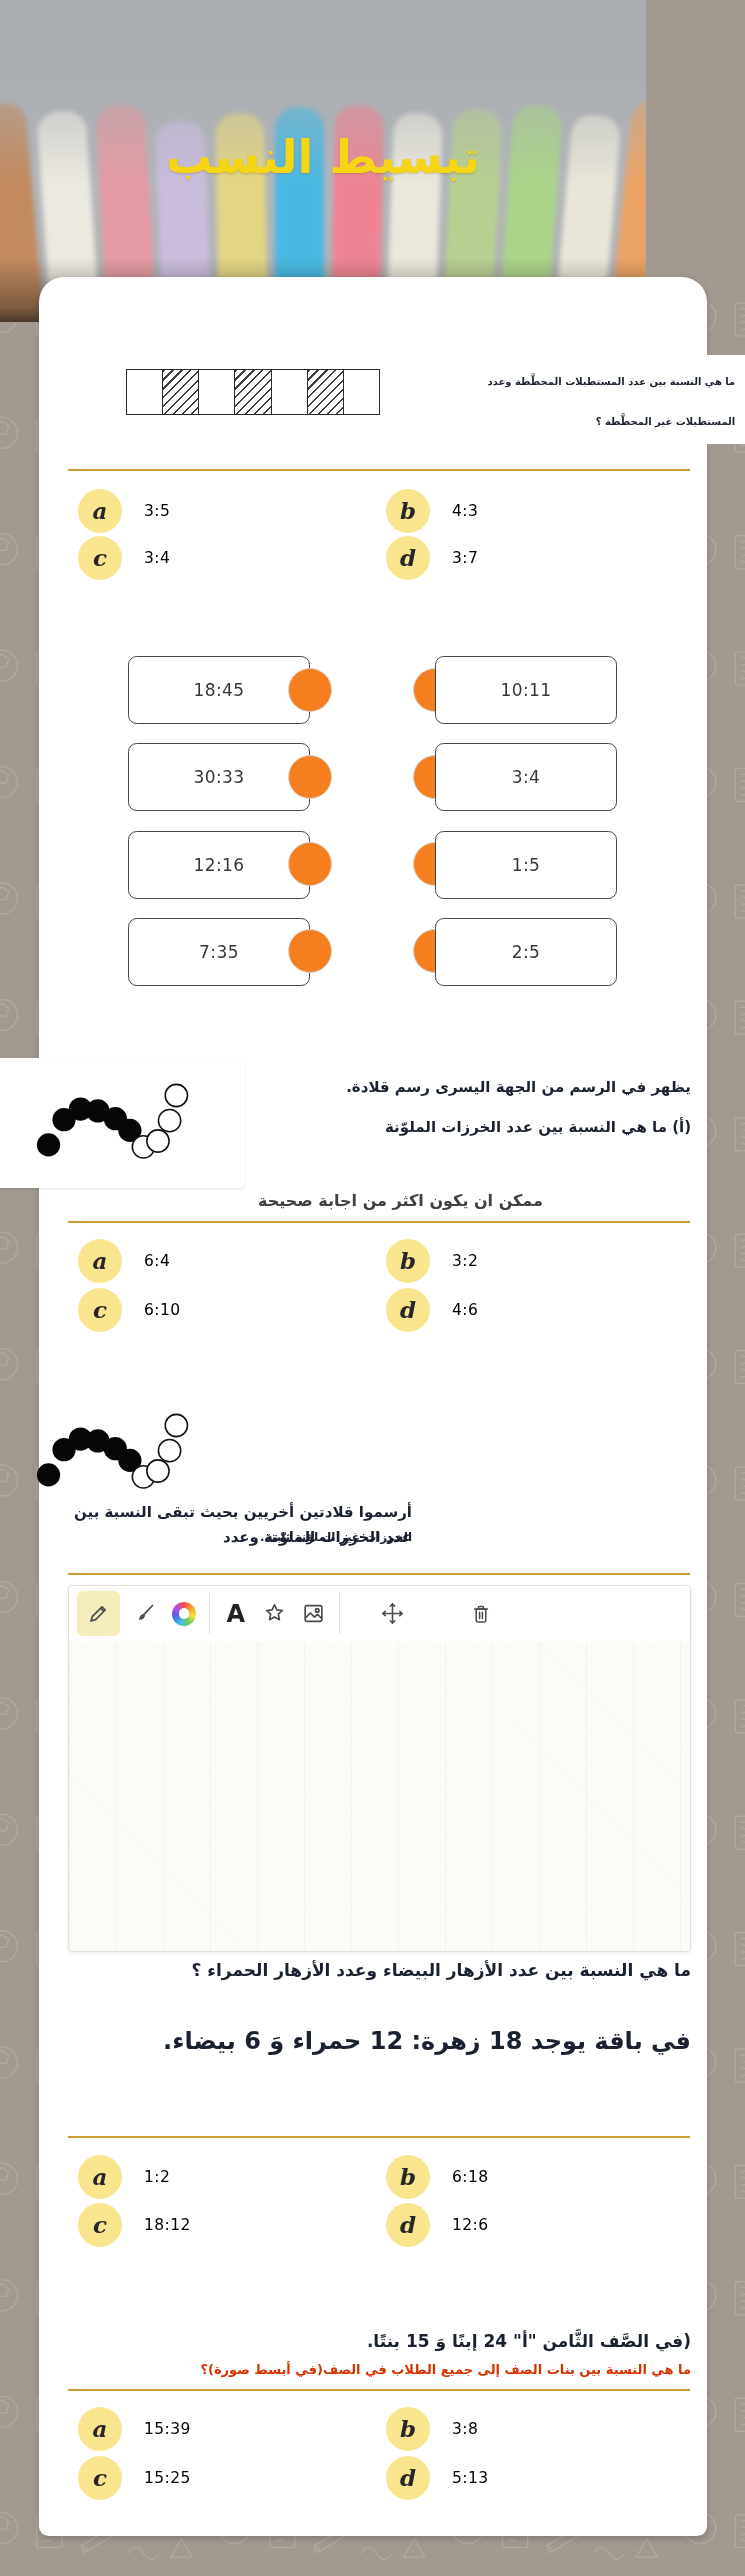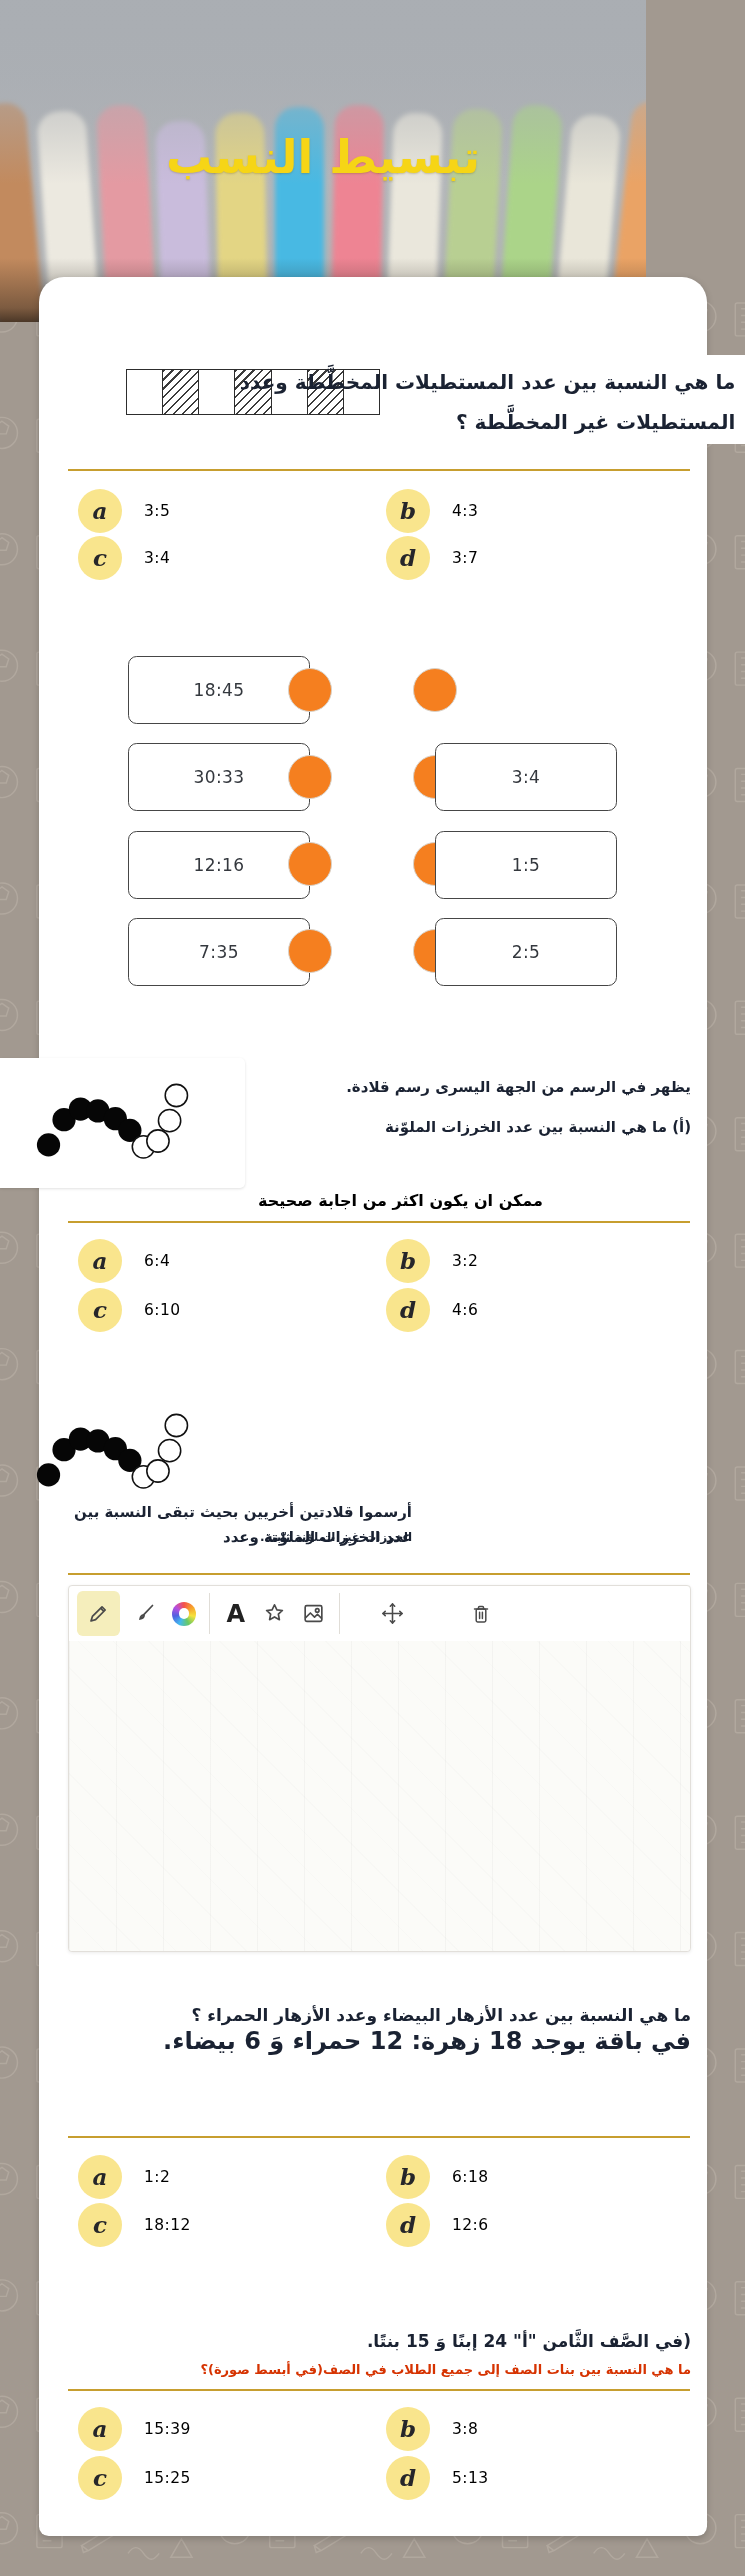--- a/index.html
+++ b/index.html
@@ -33,21 +33,21 @@
 
   
   .rect-strip{left:126px;top:369px;width:254px;height:46px;display:flex;background:#fff;}
   .rect-strip .cell{flex:1;border:1.6px solid #2d2d2d;border-left-width:0;}
   .rect-strip .cell:first-child{border-left-width:1.6px;}
   .rect-strip .cell.hatch{background:repeating-linear-gradient(135deg,#3c3c3c 0 1.6px,transparent 1.6px 6.3px);}
 
   .q1-box{left:482px;top:355px;width:263px;height:89px;background:#fff;box-sizing:border-box;
           padding:6.8px 9.7px 0 5.8px;}
   .q-line{direction:rtl;text-align:right;color:#1a2232;font-weight:bold;}
-  .q1-box .q-line{font-size:20px;line-height:40px;white-space:nowrap;}
+  .q1-box .q-line{font-size:10px;line-height:40px;white-space:nowrap;}
 
   .divider{left:68px;width:622px;height:1.9px;background:#c79e2f;}
 
   
   .opt{display:flex;align-items:center;height:45px;}
   .opt-badge{width:44px;height:44px;border-radius:50%;background:#f9e58d;flex:0 0 auto;
              display:flex;align-items:center;justify-content:center;
              font-family:"DejaVu Serif","Liberation Serif",serif;font-style:italic;font-weight:600;
              font-size:23px;color:#26262a;}
   .opt-val{margin-left:22px;font-size:15.5px;color:#000000;letter-spacing:0.4px;}
@@ -55,21 +55,21 @@
   
   .match-box{width:182px;height:68px;border:1.4px solid #464646;border-radius:8.7px;background:#fff;
              display:flex;align-items:center;justify-content:center;
              font-size:17px;color:#34383e;letter-spacing:0.4px;box-sizing:border-box;}
   .match-dot{width:44px;height:44px;border-radius:50%;background:#f57f1f;border:1.9px solid #d9d1c7;
              box-sizing:border-box;}
 
   
   .beads-box{left:0;top:1058px;width:245px;height:130px;background:#fff;border-radius:0 4.9px 4.9px 0;
              box-shadow:0 1px 2.9px rgba(0,0,0,.12);}
-  .note{color:#000000;font-size:16px;font-weight:bold;direction:rtl;text-align:right;}
+  .note{color:#404040;font-size:16px;font-weight:bold;direction:rtl;text-align:right;}
 
   
   .widget{left:68px;top:1585px;width:623px;height:367px;background:#fff;border:1px solid #e2dfda;
           border-radius:3.9px;box-sizing:border-box;box-shadow:0 1px 3.9px rgba(0,0,0,.08);}
   .toolbar{height:55px;border-bottom:1px solid #e8e6e1;display:flex;align-items:center;
            padding:0 0 0 7.8px;}
   .tool{display:flex;align-items:center;justify-content:center;width:39px;height:45px;border-radius:5.8px;
         color:#4a4a4a;}
   .tool.selected{background:#f5eebc;}
   .tool svg{display:block;}
@@ -247,20 +247,21 @@
     <div class="opt-val">3:4</div>
   </div>
   <div class="abs z2 opt" style="left:386px;top:535px;">
     <div class="opt-badge">d</div>
     <div class="opt-val">3:7</div>
   </div>
 
   <div class="abs z2 match-box" style="left:128px;top:656px;">18:45</div>
   <div class="abs z2 match-dot" style="left:288px;top:668px;"></div>
   <div class="abs z2 match-dot" style="left:413px;top:668px;"></div>
+  <div class="abs z2 match-box" style="left:435px;top:656px;">10:11</div>
 
   <div class="abs z2 match-box" style="left:128px;top:743px;">30:33</div>
   <div class="abs z2 match-dot" style="left:288px;top:755px;"></div>
   <div class="abs z2 match-dot" style="left:413px;top:755px;"></div>
   <div class="abs z2 match-box" style="left:435px;top:743px;">3:4</div>
 
   <div class="abs z2 match-box" style="left:128px;top:831px;">12:16</div>
   <div class="abs z2 match-dot" style="left:288px;top:842px;"></div>
   <div class="abs z2 match-dot" style="left:413px;top:842px;"></div>
   <div class="abs z2 match-box" style="left:435px;top:831px;">1:5</div>
@@ -373,21 +374,21 @@
           <path d="M9.5 7V5.6a1 1 0 011-1h3a1 1 0 011 1V7"></path>
           <rect x="7.2" y="7" width="9.6" height="13" rx="1.4"></rect>
           <path d="M10.6 10.3v6.2M13.4 10.3v6.2"></path>
         </svg>
       </div>
     </div>
     <div class="canvas"></div>
   </div>
 
   <div class="abs z2 q-line q4-l1" style="left:58px;top:2024px;width:633px;">في باقة يوجد 18 زهرة: 12 حمراء وَ 6 بيضاء.</div>
-  <div class="abs z2 q-line q4-l2" style="left:58px;top:1999px;width:633px;">ما هي النسبة بين عدد الأزهار البيضاء وعدد الأزهار الحمراء ؟</div>
+  <div class="abs z2 q-line q4-l2" style="left:58px;top:1954px;width:633px;">ما هي النسبة بين عدد الأزهار البيضاء وعدد الأزهار الحمراء ؟</div>
 
   <div class="abs z2 divider" style="top:2136px;"></div>
 
   <div class="abs z2 opt" style="left:78px;top:2154px;">
     <div class="opt-badge">a</div>
     <div class="opt-val">1:2</div>
   </div>
   <div class="abs z2 opt" style="left:386px;top:2154px;">
     <div class="opt-badge">b</div>
     <div class="opt-val">6:18</div>

